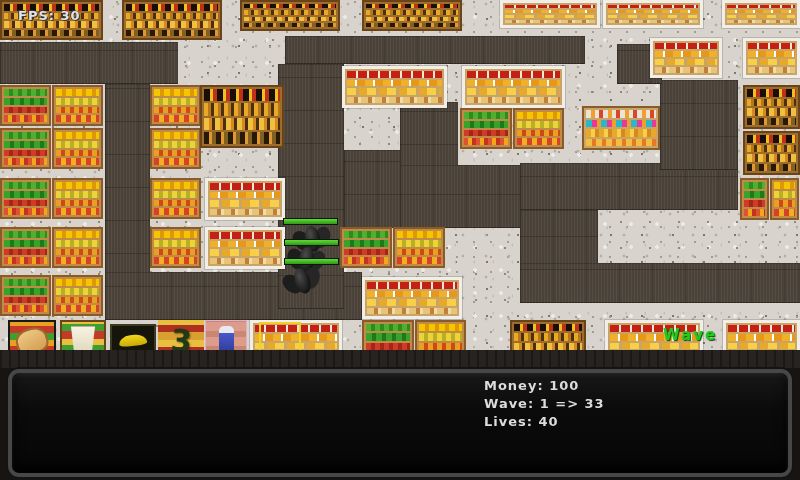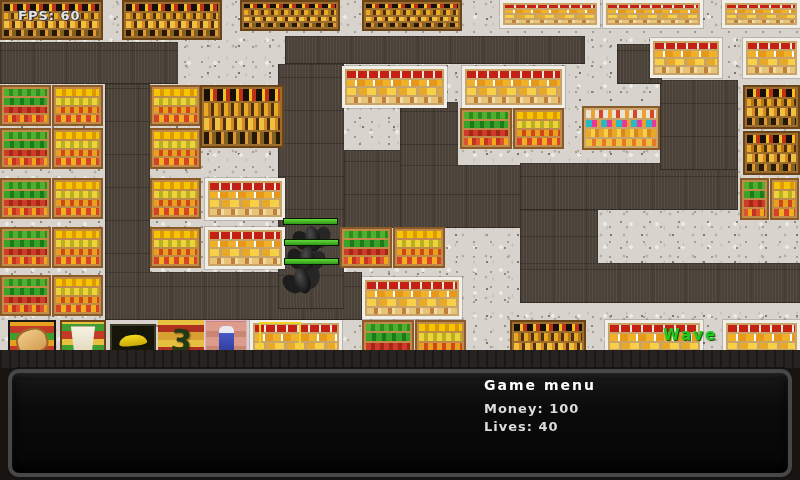--- a/index.html
+++ b/index.html
@@ -407,23 +407,23 @@
         <div class="w2"></div>
         <div class="bd"></div>
       </div>
       <div class="hp" style="left: 284px; top: 258px;">
         <i></i>
       </div>
     </div>
   <div id="floor-shadow"></div>
   <div id="below"></div>
 
-  <div id="fps">FPS: 60</div>
+  <div id="fps">FPS: 30</div>
   <div id="save-float">Wave</div>
 
   <div id="menu">
     <div id="menu-text">
-      <div id="menu-title">Game menu</div>
       <div class="menu-line">Money: 100</div>
+      <div class="menu-line">Wave: 1 =&gt; 33</div>
       <div class="menu-line">Lives: 40</div>
     </div>
   </div>
 </div>
 
 </body></html>

